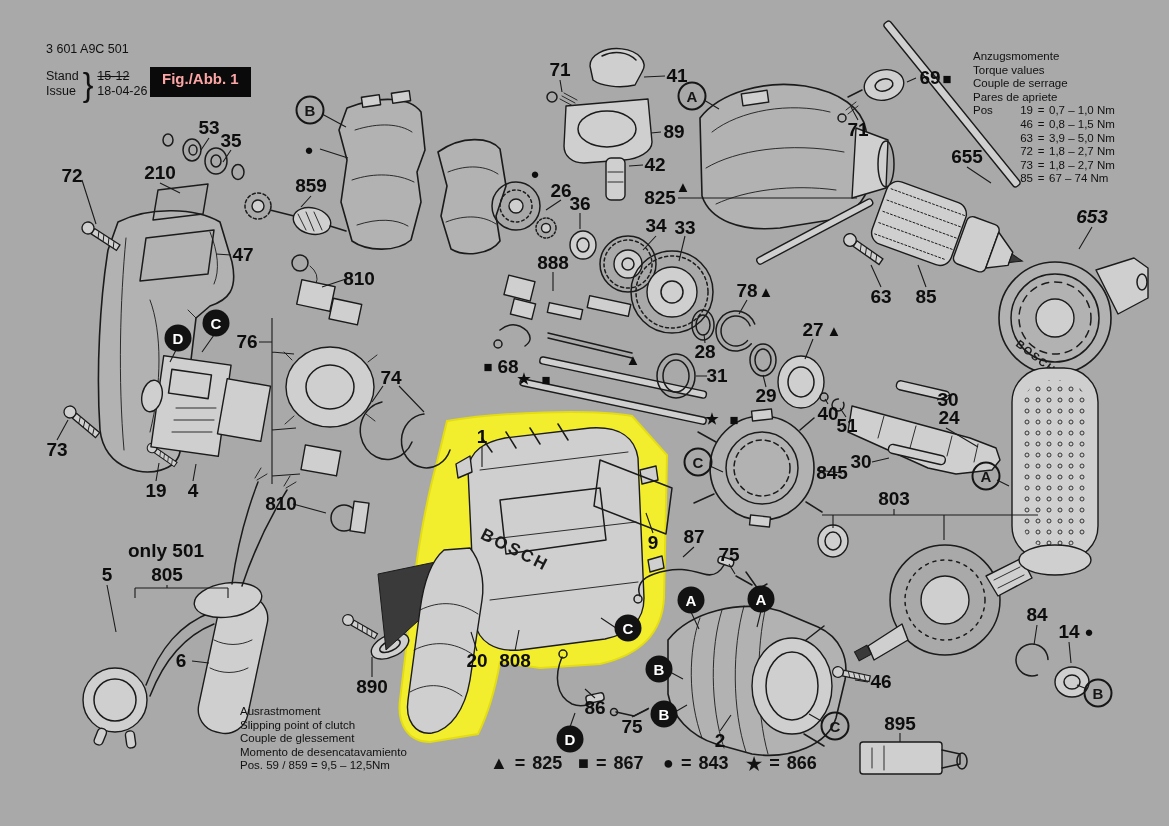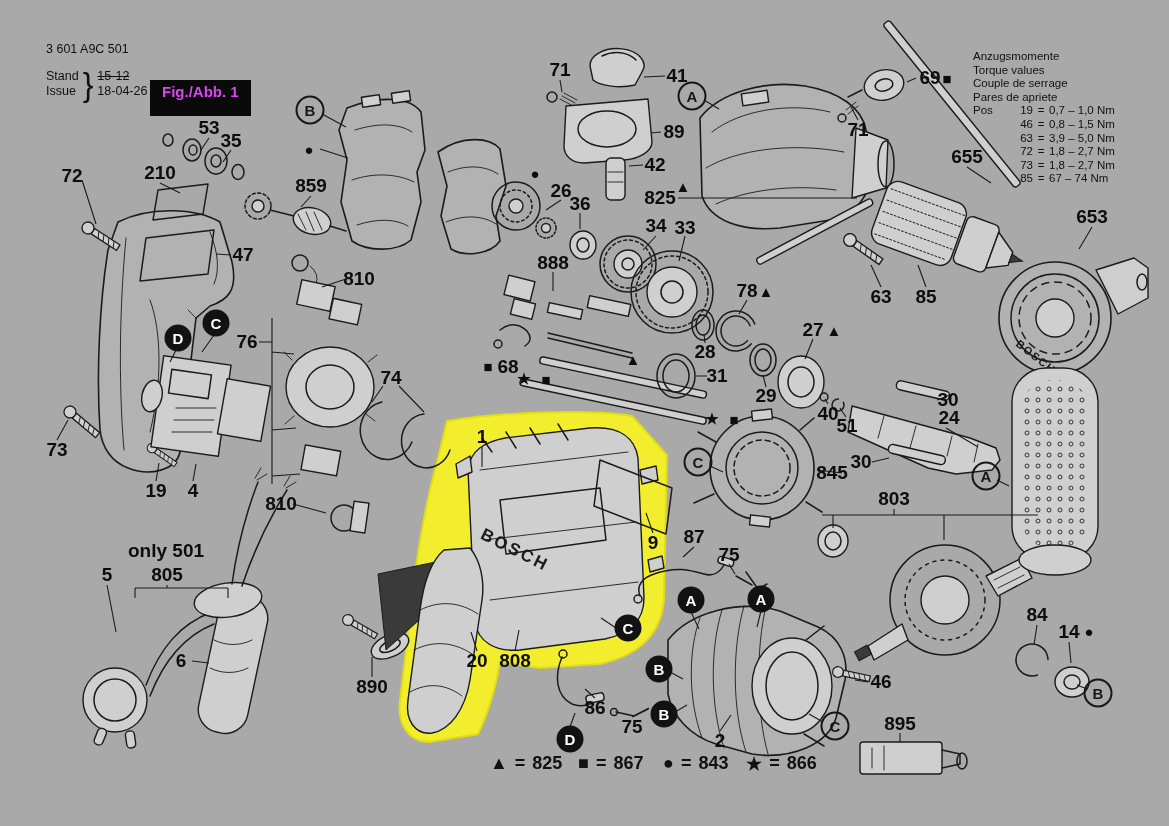--- a/index.html
+++ b/index.html
@@ -21,22 +21,22 @@
   .marker.outline{width:25px;height:25px;border:2px solid #161616;color:#161616;font-size:15px;}
   .marker.filled{width:27px;height:27px;background:#121212;color:#fff;font-size:15px;}
   .sym{position:absolute;transform:translate(-50%,-50%);font-size:15px;font-weight:700;color:#0d0d0d;}
   
   #hdr{position:absolute;left:46px;top:42px;font-size:12.5px;line-height:15px;}
   #hdr .pn{margin-bottom:12px;}
   .si{display:flex;align-items:center;gap:4px;}
   .si-col{display:flex;flex-direction:column;}
   .brace{font-size:32px;font-weight:400;line-height:30px;transform:scaleY(1.05);}
   .strike{text-decoration:line-through;}
-  #figbox{position:absolute;left:150px;top:80px;background:#0a0a0a;color:#d946ef;font-weight:700;
-          font-size:15px;padding:3px 12px 16px 12px;}
+  #figbox{position:absolute;left:150px;top:67px;background:#0a0a0a;color:#fca5a5;font-weight:700;
+          font-size:15px;padding:3px 12px 10px 12px;}
   
   .note{position:absolute;font-size:11.5px;line-height:13.6px;}
   #torque{left:973px;top:50px;}
   .trow{display:grid;grid-template-columns:34px 26px 16px auto;}
   .t-num{text-align:right;}
   .t-eq{text-align:center;}
   #clutch{left:240px;top:705px;}
   #mods{left:987px;top:723px;}
   
   .lg-item{position:absolute;top:753px;display:flex;gap:7px;font-size:18px;font-weight:700;}
@@ -354,21 +354,21 @@
       <div class="plabel" style="left: 595px; top: 708px;">86</div>
       <div class="plabel" style="left: 632px; top: 727px;">75</div>
       <div class="plabel" style="left: 720px; top: 741px;">2</div>
       <div class="plabel" style="left: 881px; top: 682px;">46</div>
       <div class="plabel" style="left: 900px; top: 724px;">895</div>
       <div class="plabel" style="left: 1037px; top: 615px;">84</div>
       <div class="plabel" style="left: 1069px; top: 632px;">14</div>
       <div class="plabel" style="left: 930px; top: 78px;">69</div>
       <div class="plabel" style="left: 858px; top: 130px;">71</div>
       <div class="plabel" style="left: 967px; top: 157px;">655</div>
-      <div class="plabel" style="left: 1092px; top: 217px;">653</div>
+      <div class="plabel" style="left: 1092px; top: 217px; font-style: italic;">653</div>
       <div class="plabel" style="left: 881px; top: 297px;">63</div>
       <div class="plabel" style="left: 926px; top: 297px;">85</div>
     </div>
   <div id="markers-layer">
       <div class="marker outline" style="left: 310px; top: 110px;">B</div>
       <div class="marker outline" style="left: 692px; top: 96px;">A</div>
       <div class="marker outline" style="left: 698px; top: 462px;">C</div>
       <div class="marker outline" style="left: 986px; top: 476px;">A</div>
       <div class="marker outline" style="left: 835px; top: 726px;">C</div>
       <div class="marker outline" style="left: 1098px; top: 693px;">B</div>
@@ -451,20 +451,27 @@
         </div>
         <div class="trow">
           <span class="t-pos"></span>
           <span class="t-num">85</span>
           <span class="t-eq">=</span>
           <span class="t-val">67 –   74 Nm</span>
         </div>
       </div>
   </div>
 
+  <div class="note" id="clutch">
+    <div>Ausrastmoment</div>
+    <div>Slipping point of clutch</div>
+    <div>Couple de glessement</div>
+    <div>Momento de desencatavamiento</div>
+    <div>Pos.  59 / 859  =   9,5  –  12,5Nm</div>
+  </div>
 
 
   <div id="legend">
       <div class="lg-item" style="left: 490px;">
         <span class="lg-sym">▲</span>
         <span class="lg-eq">=</span>
         <span class="lg-val">825</span>
       </div>
       <div class="lg-item" style="left: 578px;">
         <span class="lg-sym">■</span>

